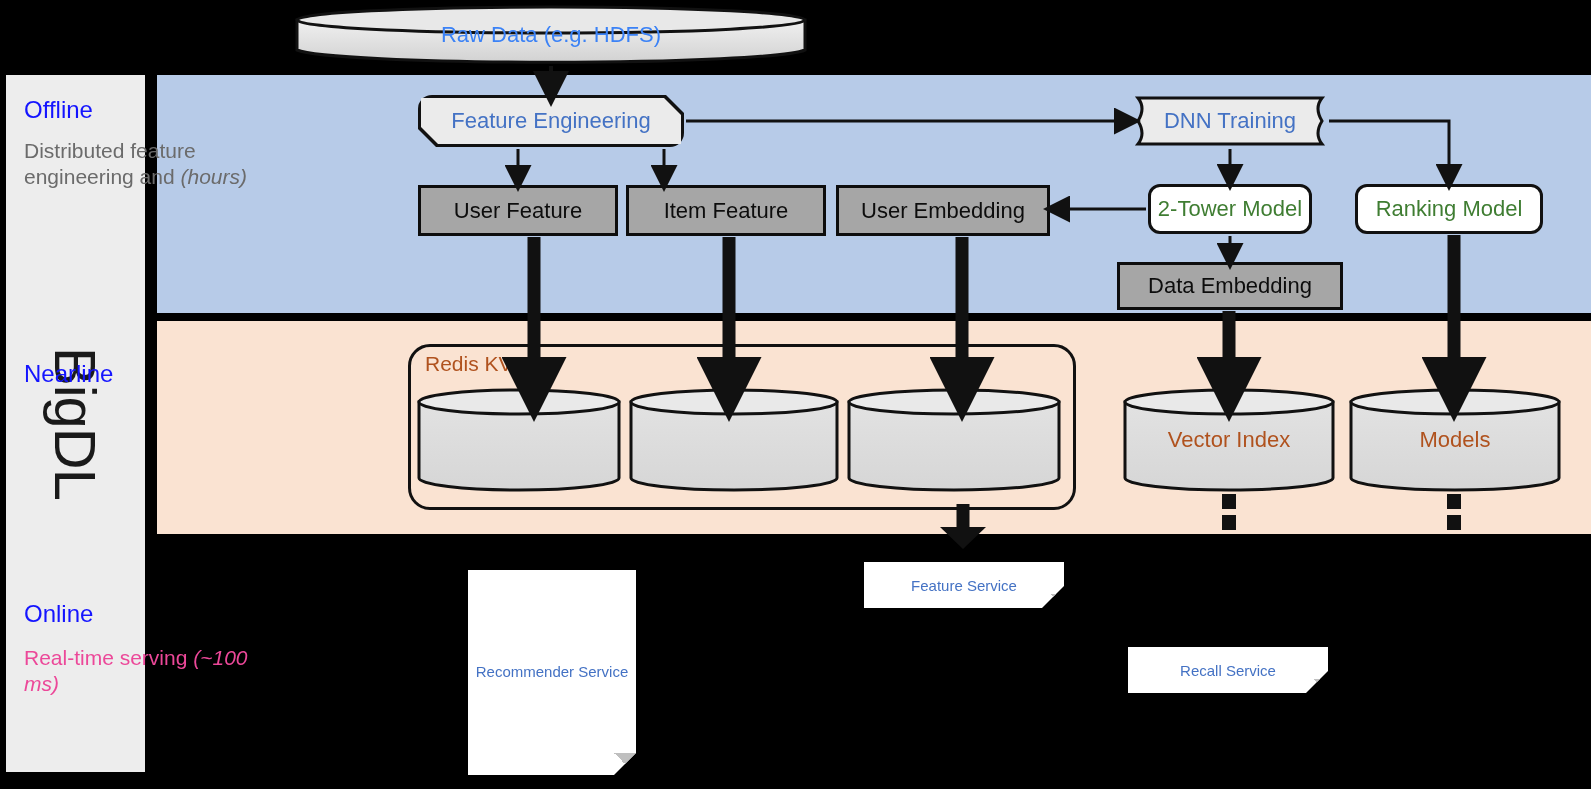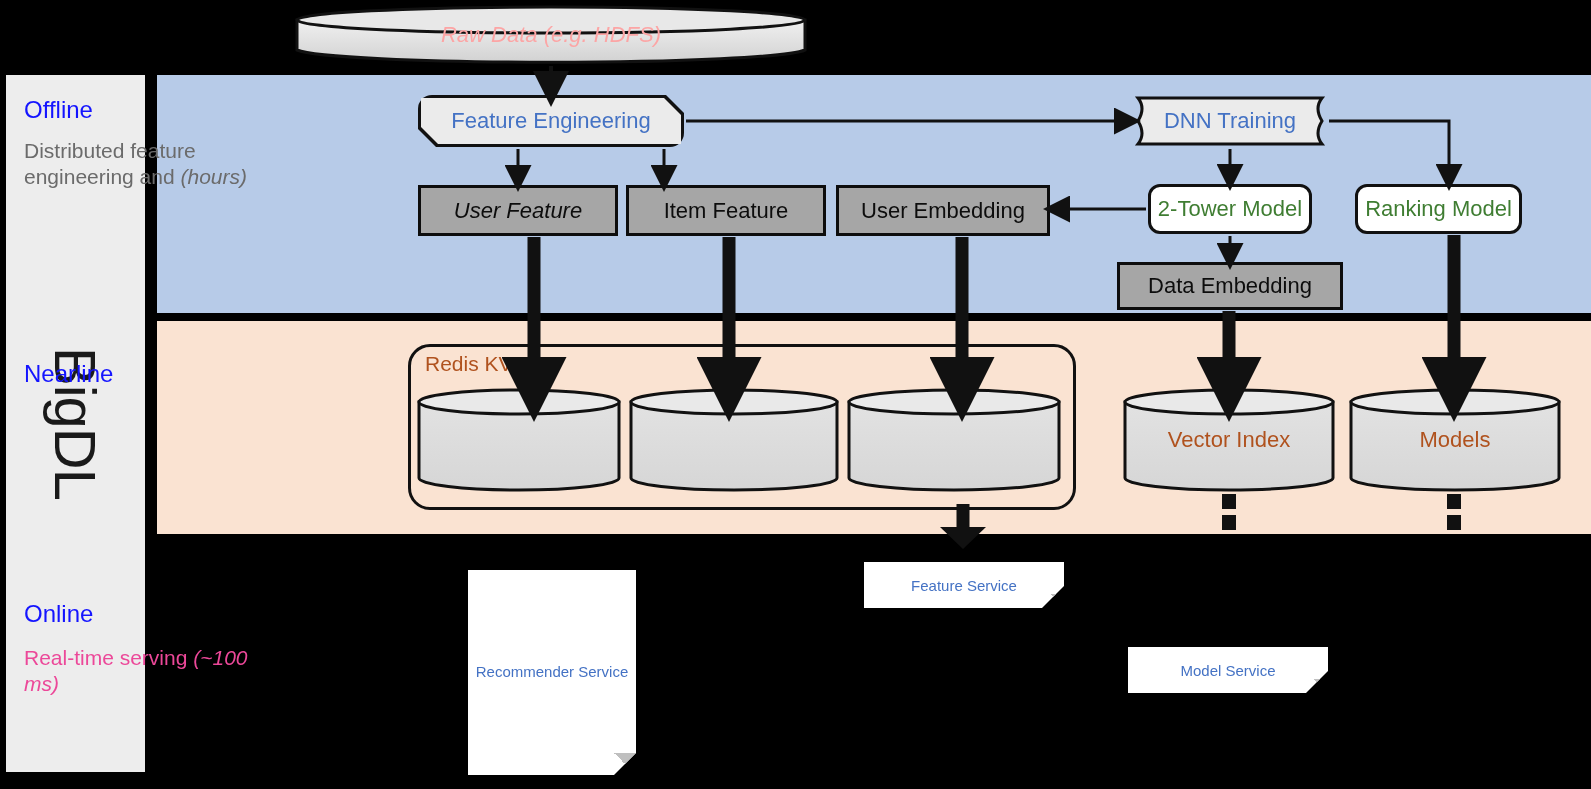--- a/index.html
+++ b/index.html
@@ -130,21 +130,21 @@
     position: absolute;
     inset: 0;
     display: flex;
     align-items: center;
     justify-content: center;
     font-size: 22px;
     color: #b0521e;
     z-index: 3;
     font-family: "Liberation Sans", sans-serif;
   }
-  .cyl.dark-label .cyl-label { color: #fca5a5; font-style: italic; }
+  .cyl.dark-label .cyl-label { color: #3b82f6; }
 
   
   .redis-box {
     position: absolute;
     border: 3px solid #111111;
     border-radius: 22px;
     background: transparent;
   }
   .redis-label {
     position: absolute;
@@ -216,37 +216,37 @@
     <span style="position:relative;z-index:2;font-size:22px;color:#4472c4;">Feature Engineering</span>
   </div>
 
   <div class="node arc-shape" style="left:1133px; top:95px; width:194px; height:52px;">
     <svg viewBox="0 0 194 52" preserveAspectRatio="none">
       <path d="M5,3 Q13,13 5,26 Q13,39 5,49 L189,49 Q181,39 189,26 Q181,13 189,3 Z" fill="#ebebeb" stroke="#111" stroke-width="3"></path>
     </svg>
     <span class="lbl" style="font-size:22px;color:#4472c4;">DNN Training</span>
   </div>
 
-  <div class="node grey-box" style="left:418px; top:185px; width:200px; height:51px;font-style:italic;">
+  <div class="node grey-box" style="left:418px; top:185px; width:200px; height:51px;">
     <span>User Feature</span>
   </div>
   <div class="node grey-box" style="left:626px; top:185px; width:200px; height:51px;">
     <span>Item Feature</span>
   </div>
   <div class="node grey-box" style="left:836px; top:185px; width:214px; height:51px;">
     <span>User Embedding</span>
   </div>
   <div class="node grey-box" style="left:1117px; top:262px; width:226px; height:48px;">
     <span>Data Embedding</span>
   </div>
 
   <div class="node light-box rounded txt-green" style="left:1148px; top:184px; width:164px; height:50px;">
     <span>2-Tower Model</span>
   </div>
-  <div class="node light-box rounded txt-green" style="left:1355px; top:184px; width:167px; height:50px;">
+  <div class="node light-box rounded txt-green" style="left:1355px; top:184px; width:188px; height:50px;">
     <span>Ranking Model</span>
   </div>
 
   <div class="redis-box" style="left:408px; top:344px; width:662px; height:160px;"></div>
   <div class="redis-label" style="left:425px; top:352px;">Redis KV</div>
 
   <div class="cyl" style="left:417px; top:388px; width:204px; height:104px;">
     <svg viewBox="0 0 204 104" preserveAspectRatio="none">
       <defs>
           <linearGradient id="cg1" x1="0" y1="0" x2="0" y2="1">
@@ -320,21 +320,21 @@
     <span>Recommender Service</span>
     <span class="fold"></span>
   </div>
 
   <div class="note" style="left:864px; top:562px; width:200px; height:46px;">
     <span>Feature Service</span>
     <span class="fold" style="width:14px;height:14px;"></span>
   </div>
 
   <div class="note" style="left:1128px; top:647px; width:200px; height:46px;">
-    <span>Model Service</span>
+    <span>Recall Service</span>
     <span class="fold" style="width:14px;height:14px;"></span>
   </div>
 
 
   <svg class="conn" viewBox="0 0 1591 789">
     <defs>
       <marker id="ahThin" markerWidth="9" markerHeight="9" refX="4" refY="4.5" orient="auto">
         <path d="M0,0 L9,4.5 L0,9 z" fill="#111"></path>
       </marker>
       <marker id="ahThick" markerWidth="5" markerHeight="5" refX="2" refY="2.5" orient="auto">

